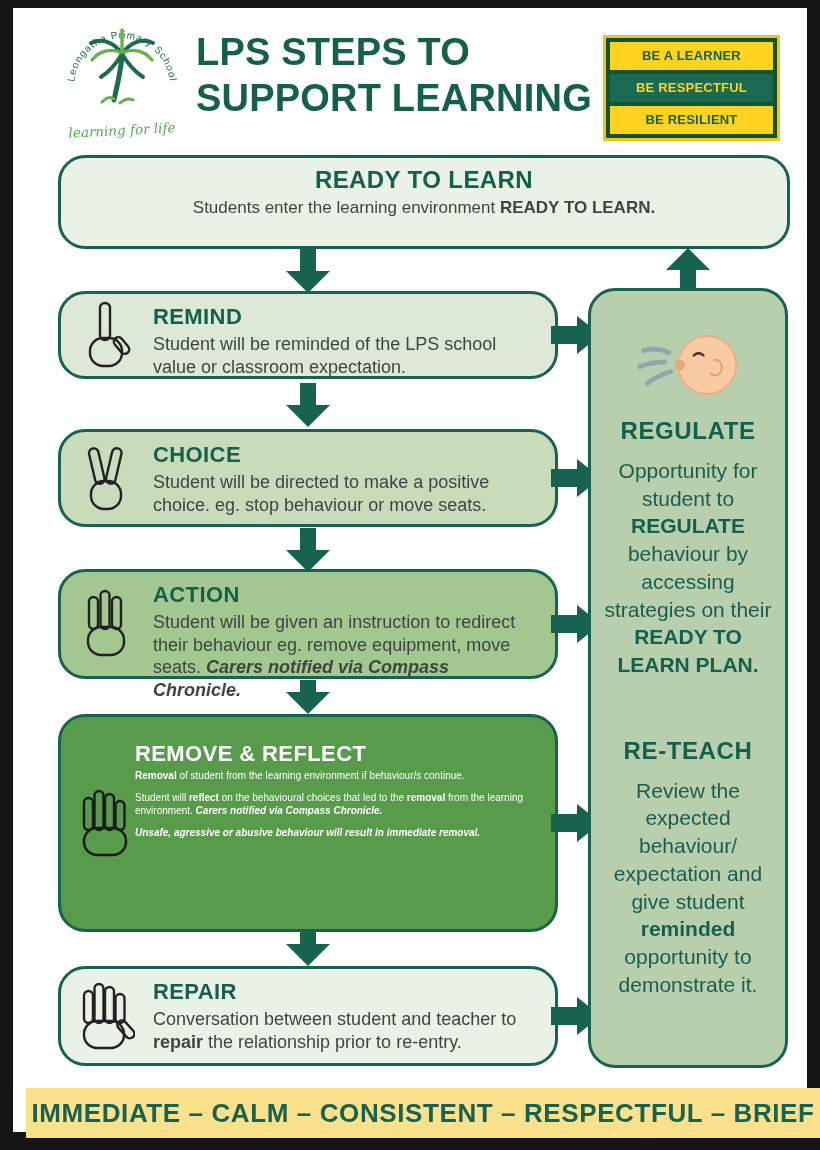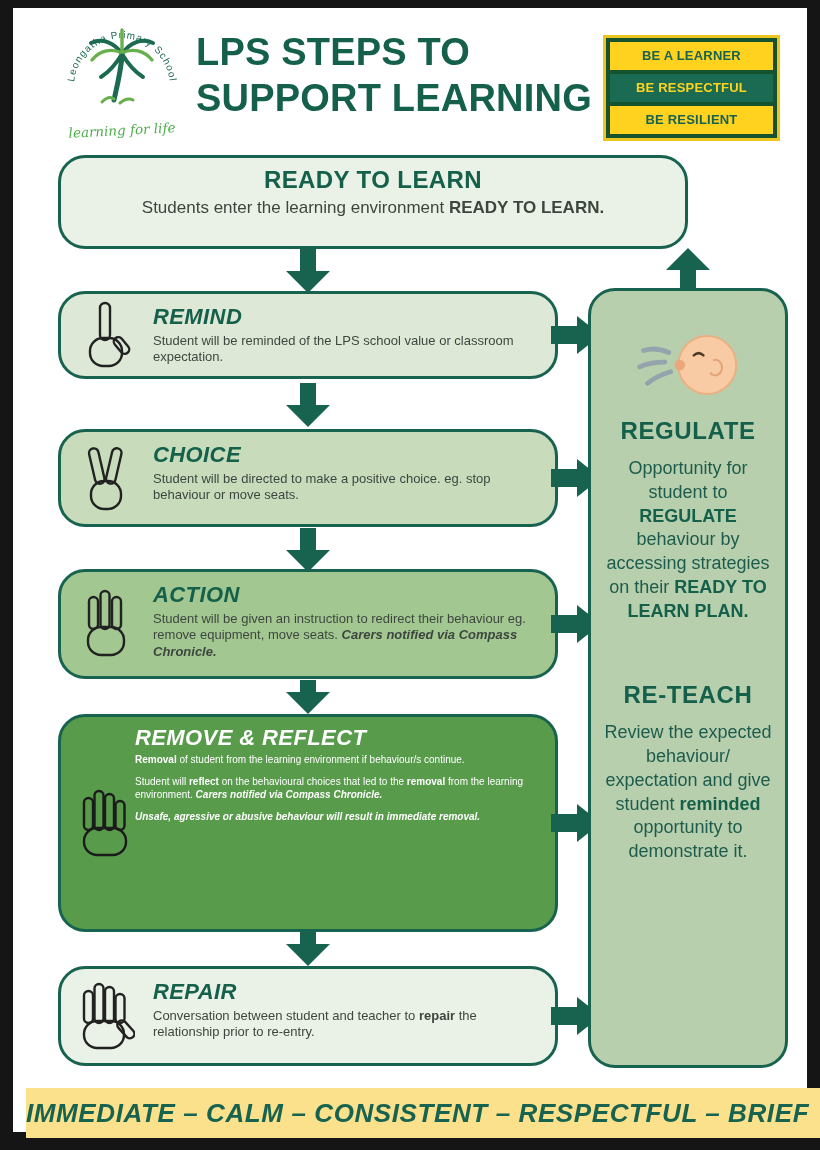--- a/index.html
+++ b/index.html
@@ -11,69 +11,69 @@
   .logo-svg{display:block;margin:0 auto;}
   .motto{font-family:"DejaVu Serif",serif;font-style:italic;color:#4fae4b;font-size:13.5px;margin-top:-4px;transform:rotate(-3deg);}
   .title{position:absolute;left:183px;top:22px;margin:0;font-size:38px;line-height:1.2;font-weight:700;color:var(--heading-green,#15604b);letter-spacing:.2px;}
   .values{position:absolute;left:590px;top:27px;width:163px;border:3px solid var(--gold-border,#eec41f);background:#14532d;padding:4px;box-sizing:content-box;display:flex;flex-direction:column;gap:4px;}
   .value-badge{height:28px;line-height:28px;text-align:center;font-weight:700;font-size:13px;letter-spacing:.2px;}
   .v-yellow{background:var(--yellow,#ffd21f);color:var(--dark-green,#186350);}
   .v-green{background:#1a6b51;color:var(--yellow,#ffd21f);}
 
   
   .box{position:absolute;border:3px solid var(--dark-green,#186350);border-radius:27px;box-sizing:border-box;}
-  .ready{left:45px;top:147px;width:630px;height:94px;background:var(--box-light,#eaf1e6);text-align:center;padding-top:6px;}
+  .ready{left:45px;top:147px;width:732px;height:94px;background:var(--box-light,#eaf1e6);text-align:center;padding-top:6px;}
   .ready h2{margin:2px 0 3px;font-size:24px;color:var(--heading-green,#15604b);letter-spacing:.4px;}
   .ready p{margin:0;font-size:17px;line-height:1.28;color:var(--body-text,#3c463f);}
 
   .step{left:45px;width:500px;}
   .s-remind{top:283px;height:88px;background:var(--box-remind,#dde9d6);}
   .s-choice{top:421px;height:98px;background:var(--box-choice,#c8dcbc);}
   .s-action{top:561px;height:110px;background:var(--box-action,#a3c791);}
   .s-remove{top:706px;height:218px;background:var(--box-remove,#579b4b);}
   .s-repair{top:958px;height:100px;background:var(--box-light,#eaf1e6);}
 
   .hand{position:absolute;left:16px;top:50%;transform:translateY(-50%);width:58px;height:74px;}
   .step-text{margin-left:92px;padding:10px 14px 8px 0;}
-  .s-remove .step-text{margin-left:74px;padding-top:8px;}
-  .step-title{margin:0 0 3px;font-size:22px;color:var(--heading-green,#15604b);letter-spacing:.4px;font-style:italic;}
-  .step-body{margin:0;font-size:13px;line-height:1.26;color:var(--body-text,#3c463f);}
+  .s-remove .step-text{margin-left:74px;padding-top:24px;}
+  .step-title{margin:0 0 3px;font-size:22px;color:var(--heading-green,#15604b);letter-spacing:.4px;}
+  .step-body{margin:0;font-size:18px;line-height:1.26;color:var(--body-text,#3c463f);}
   .s-remove .step-title,.s-remove .step-body{color:#ffffff;}
   .s-remove .step-body{margin:0 0 10px;font-size:10px;line-height:1.24;}
 
   .rich .b{font-weight:700;}
   .rich .i{font-style:italic;}
 
   
   .side{left:575px;top:280px;width:200px;height:780px;background:var(--side-green,#b8cfae);text-align:center;}
   .face{width:112px;height:76px;margin:36px auto 4px;}
   .side-head{font-size:24px;color:var(--heading-green,#15604b);margin:14px 0 12px;letter-spacing:.6px;}
   .side-head.reteach{margin-top:58px;}
-  .side-body{font-size:18px;line-height:1.32;color:var(--side-text,#1d5c4c);margin:0 12px;}
+  .side-body{font-size:21px;line-height:1.32;color:var(--side-text,#1d5c4c);margin:0 12px;}
   .side-body .b{color:var(--heading-green,#15604b);}
 
   
   .arrow-down{position:absolute;width:44px;left:273px;}
   .ad-stem{width:16px;height:22px;background:var(--dark-green,#186350);margin:0 auto;}
   .ad-head{width:0;height:0;border-left:22px solid transparent;border-right:22px solid transparent;border-top:22px solid var(--dark-green,#186350);}
   .arrow-down.short .ad-stem{height:12px;}
   .d1{top:241px;} .d2{top:375px;} .d3{top:520px;} .d4{top:672px;} .d5{top:924px;}
 
   .arrow-up{position:absolute;width:44px;left:653px;top:240px;}
   .au-head{width:0;height:0;border-left:22px solid transparent;border-right:22px solid transparent;border-bottom:22px solid var(--dark-green,#186350);}
   .au-stem{width:16px;height:22px;background:var(--dark-green,#186350);margin:0 auto;}
 
   .arrow-right{position:absolute;left:538px;display:flex;align-items:center;}
   .ar-stem{width:26px;height:18px;background:var(--dark-green,#186350);}
   .ar-head{width:0;height:0;border-top:19px solid transparent;border-bottom:19px solid transparent;border-left:24px solid var(--dark-green,#186350);}
   .r1{top:308px;} .r2{top:451px;} .r3{top:597px;} .r4{top:796px;} .r5{top:989px;}
 
   
   .footer{position:absolute;left:13px;top:1080px;width:794px;height:50px;background:var(--footer-yellow,#fbe18c);}
-  .slogan{line-height:50px;text-align:left;font-size:26px;font-weight:700;color:var(--dark-green,#186350);letter-spacing:.6px;font-style:italic;}
+  .slogan{line-height:50px;text-align:center;font-size:26px;font-weight:700;color:var(--dark-green,#186350);letter-spacing:.6px;}
 </style>
 </head>
 <body>
 
 <div class="canvas">
   <div class="page">
 
     <div class="logo-wrap">
       <svg class="logo-svg" viewBox="0 0 136 106" width="136" height="106">
         <path id="lps-arc" d="M 22,80 A 48,48 0 1 1 114,80" fill="none"></path>

